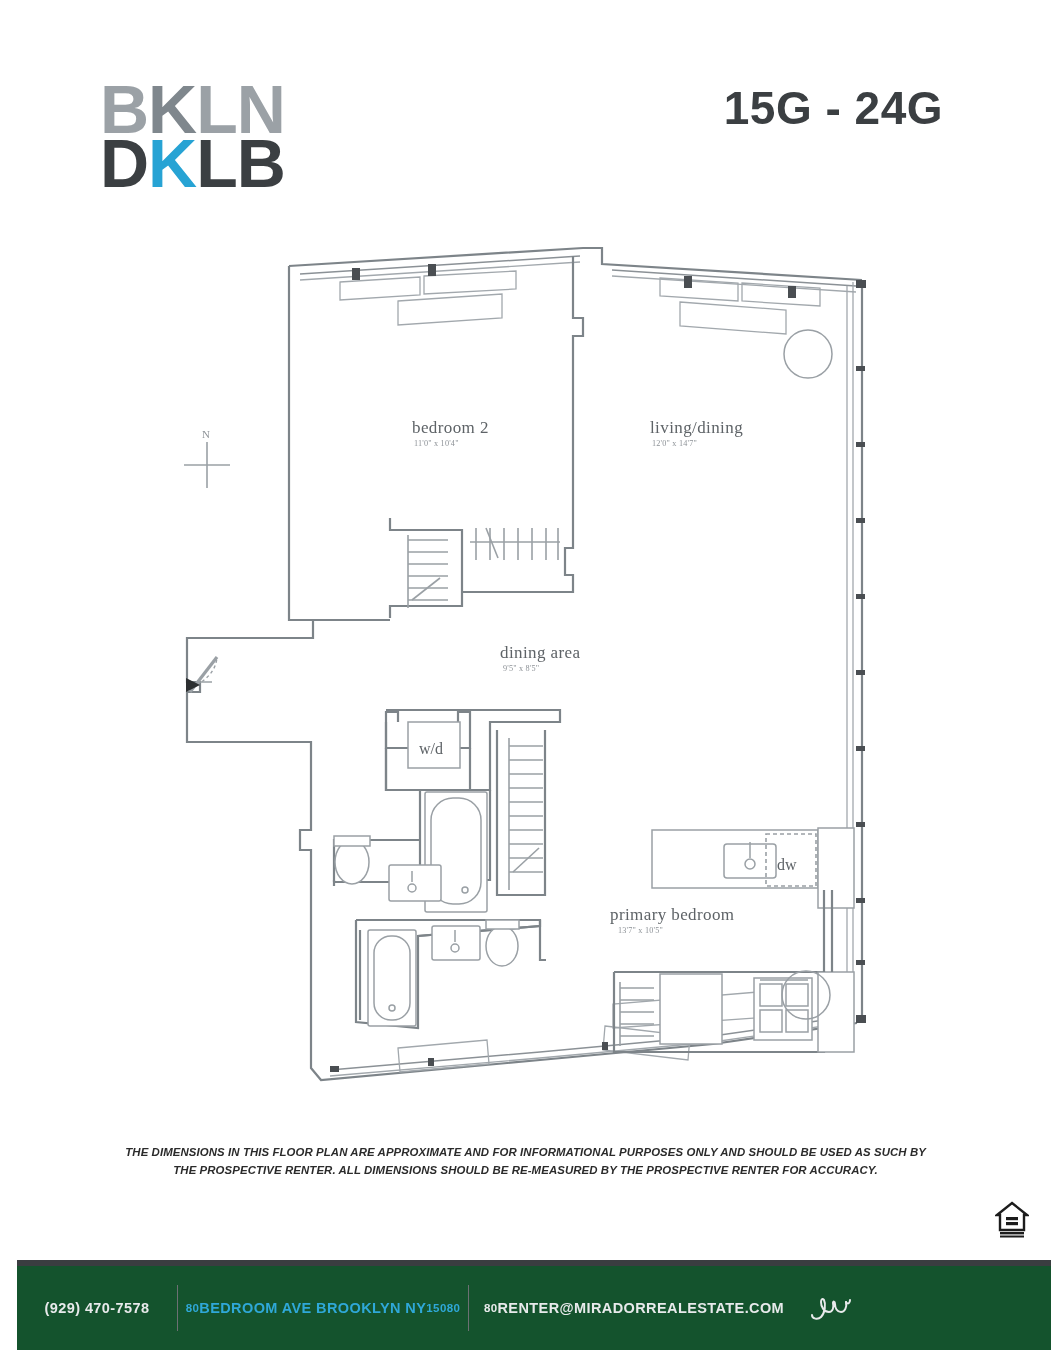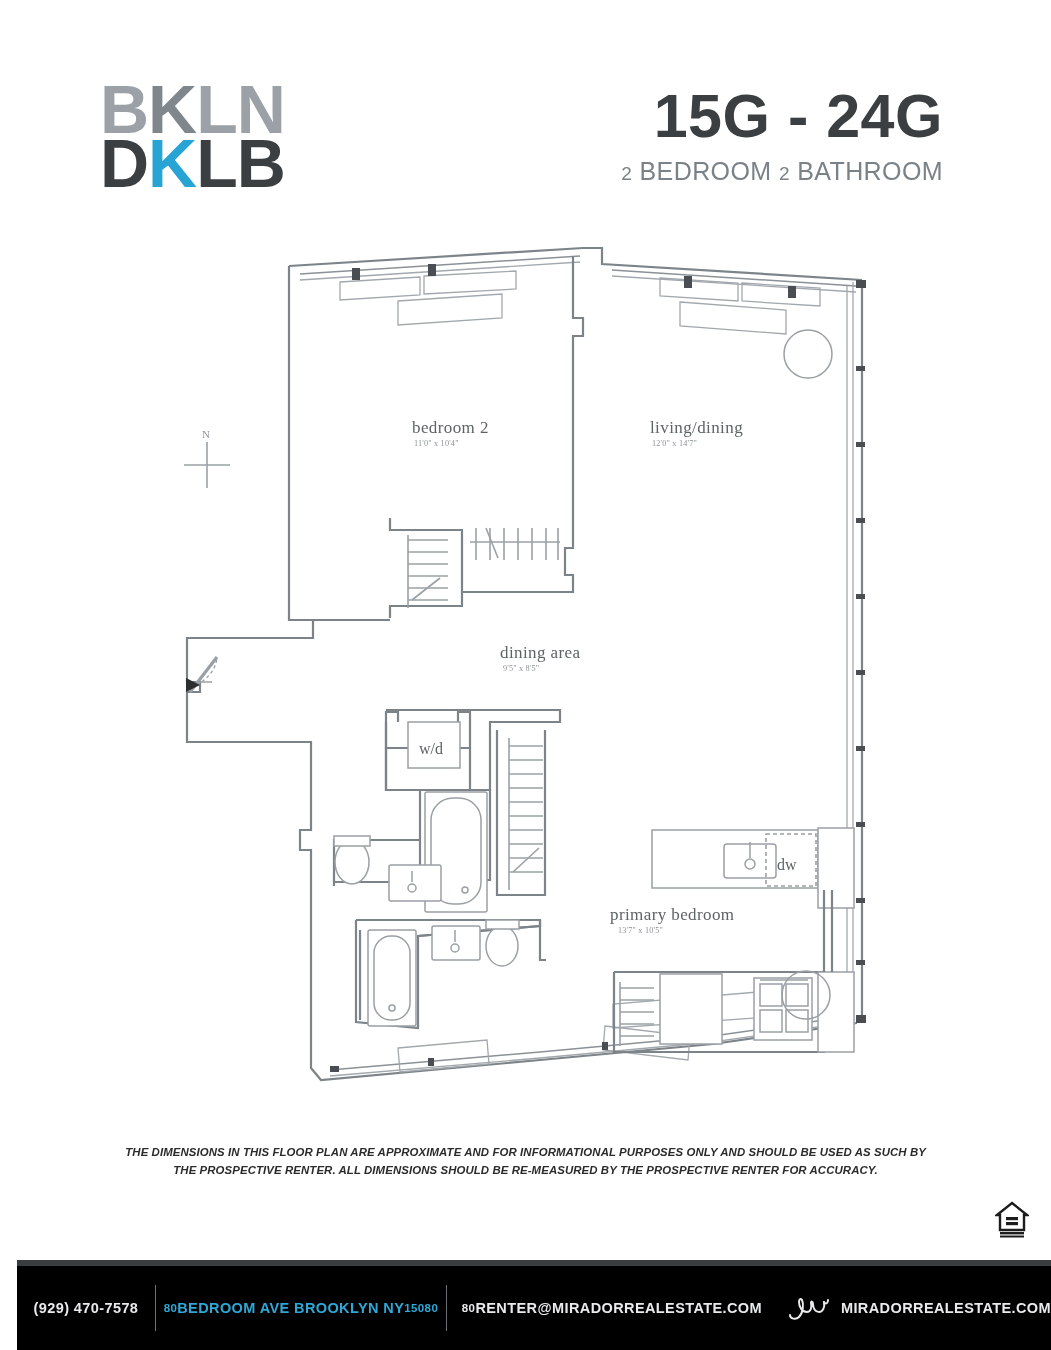--- a/index.html
+++ b/index.html
@@ -46,21 +46,21 @@
   .logo-k-gray { color: #7f878d; }
 
   .title-block {
     position: absolute;
     right: 108px;
     top: 84px;
     text-align: right;
   }
   .unit-title {
     font-family: "Liberation Sans", sans-serif;
-    font-size: 61px;
+    font-size: 46px;
     font-weight: bold;
     color: #3b3f42;
     letter-spacing: 0.5px;
     line-height: 1.05;
   }
   .unit-sub {
     font-family: "Liberation Sans", sans-serif;
     font-size: 25px;
     font-weight: normal;
     color: #7b8287;
@@ -107,21 +107,21 @@
     width: 34px;
     height: 40px;
   }
 
   
   .footer {
     position: absolute;
     left: 17px; right: 0;
     bottom: 0;
     height: 84px;
-    background: #000000;
+    background: #14532d;
     display: flex;
     align-items: center;
   }
   .footer::before {
     content: "";
     position: absolute;
     left: 0; right: 0; top: -6px;
     height: 6px;
     background: #3a3d40;
   }
@@ -196,21 +196,20 @@
 
   <div class="header">
 
     <div class="logo">
       <div class="logo-row logo-row-2"><span>B</span><span class="logo-k-gray">K</span><span>LN</span></div>
       <div class="logo-row logo-row-1"><span>D</span><span class="logo-k-blue">K</span><span>LB</span></div>
     </div>
 
     <div class="title-block">
       <div class="unit-title">15G - 24G</div>
-      <div class="unit-sub"><span class="num">2</span>&nbsp;<span>BEDROOM</span>&nbsp;<span class="num">2</span>&nbsp;<span>BATHROOM</span></div>
     </div>
   </div>
 
   <div class="plan-wrap">
     <svg class="plan-svg" width="1051" height="950" viewBox="0 0 1051 950">
       <defs>
         <style>
           .w  { fill:none; stroke:#7d8489; stroke-width:2.2; stroke-linejoin:miter; }
           .wt { fill:none; stroke:#8b9196; stroke-width:1.5; }
           .wf { fill:none; stroke:#a2a8ad; stroke-width:1.3; }
@@ -539,16 +538,15 @@
     <div class="f-cell f-email">
         <span class="small">80</span>
         <span>RENTER@MIRADORREALESTATE.COM</span>
       </div>
     <div class="f-cell f-mark">
       <svg width="46" height="30" viewBox="0 0 46 30">
         <path d="M4 22 C4 26, 10 27, 13 24 C17 20, 18 11, 16 7 C15 5, 13 6, 13 9 C13 14, 16 19, 21 19 C25 19, 26 14, 25 10 C25 8, 27 8, 27 11 C27 15, 29 19, 33 19 C37 19, 39 14, 38 9" fill="none" stroke="#e8eaeb" stroke-width="2" stroke-linecap="round"></path>
         <path d="M38 9 C40 12, 42 10, 42 7" fill="none" stroke="#e8eaeb" stroke-width="2" stroke-linecap="round"></path>
       </svg>
     </div>
-    <div class="f-cell f-web">MIRADORREALESTATE.COM</div>
   </div>
 
 </div>
 
 </body></html>

